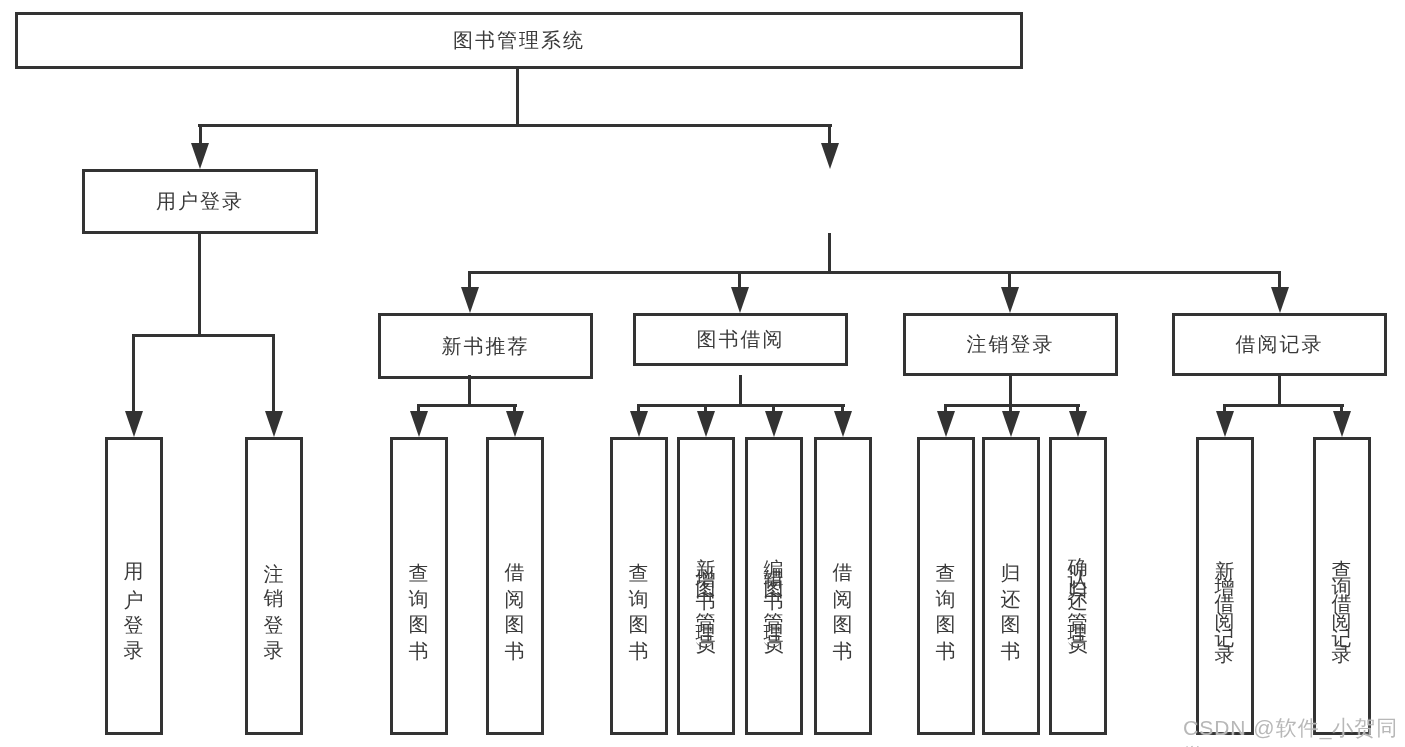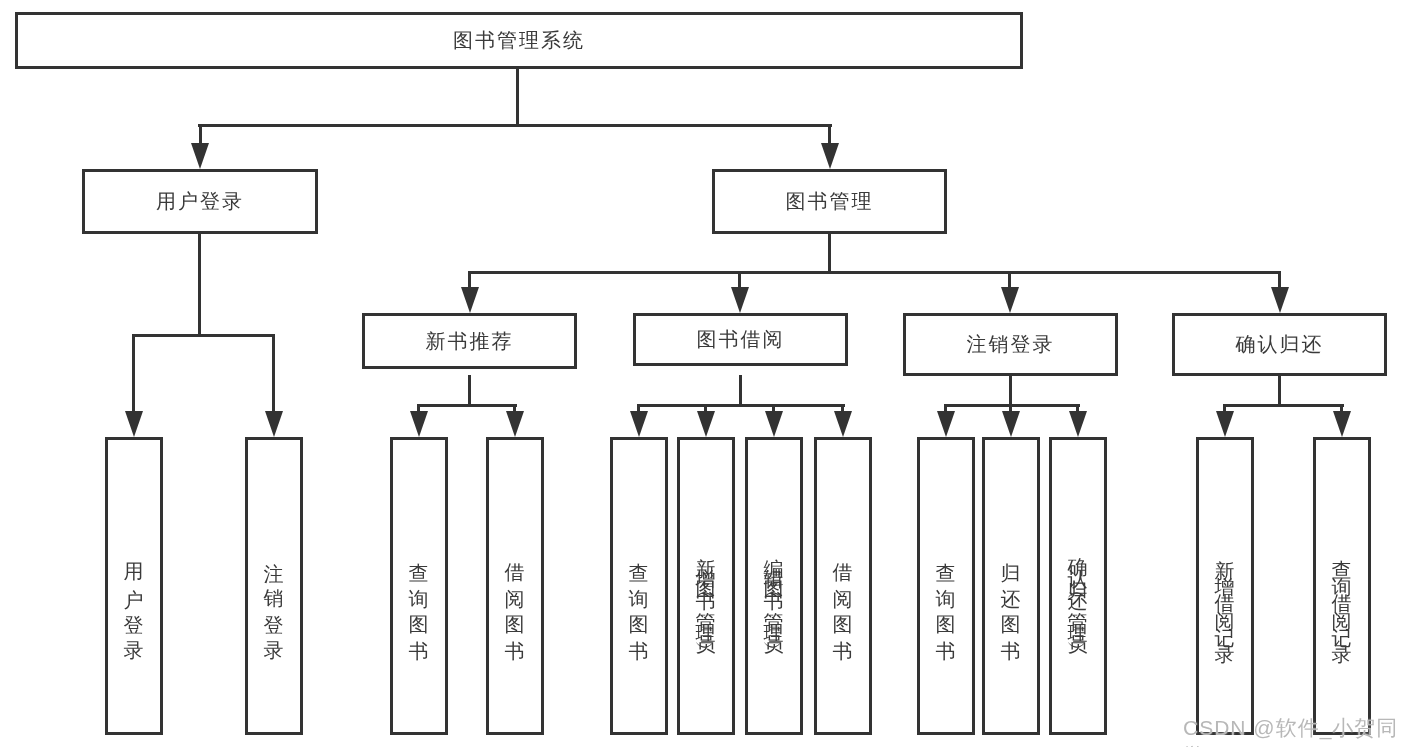--- a/index.html
+++ b/index.html
@@ -53,23 +53,20 @@
   <div class="vline" style="left:516px;top:69px;height:56px"></div>
   <div class="hline" style="left:198px;top:124px;width:634px"></div>
   <div class="vline" style="left:199px;top:124px;height:21px"></div>
   <div class="arrow" style="left:191px;top:143px"></div>
   <div class="vline" style="left:828px;top:124px;height:21px"></div>
   <div class="arrow" style="left:821px;top:143px"></div>
 
   <div class="hbox" style="left:82px;top:169px;width:236px;height:65px">
     <span>用户登录</span>
   </div>
-  <div class="hbox" style="left:712px;top:169px;width:235px;height:65px">
-    <span>图书管理</span>
-  </div>
 
   <div class="vline" style="left:198px;top:233px;height:102px"></div>
   <div class="hline" style="left:132px;top:334px;width:143px"></div>
   <div class="vline" style="left:132px;top:334px;height:80px"></div>
   <div class="arrow" style="left:125px;top:411px"></div>
   <div class="vline" style="left:272px;top:334px;height:80px"></div>
   <div class="arrow" style="left:265px;top:411px"></div>
 
   <div class="vbox" style="left:105px">
     <span class="vtext ls4">用户登录</span>
@@ -82,31 +79,31 @@
   <div class="hline" style="left:468px;top:271px;width:813px"></div>
   <div class="vline" style="left:468px;top:271px;height:21px"></div>
   <div class="arrow" style="left:461px;top:287px"></div>
   <div class="vline" style="left:738px;top:271px;height:21px"></div>
   <div class="arrow" style="left:731px;top:287px"></div>
   <div class="vline" style="left:1008px;top:271px;height:21px"></div>
   <div class="arrow" style="left:1001px;top:287px"></div>
   <div class="vline" style="left:1278px;top:271px;height:21px"></div>
   <div class="arrow" style="left:1271px;top:287px"></div>
 
-  <div class="hbox" style="left:362px;top:313px;width:215px;height:56px">
+  <div class="hbox" style="left:378px;top:313px;width:215px;height:66px">
     <span>新书推荐</span>
   </div>
   <div class="hbox" style="left:633px;top:313px;width:215px;height:53px">
     <span>图书借阅</span>
   </div>
   <div class="hbox" style="left:903px;top:313px;width:215px;height:63px">
     <span>注销登录</span>
   </div>
   <div class="hbox" style="left:1172px;top:313px;width:215px;height:63px">
-    <span>确认归还</span>
+    <span>借阅记录</span>
   </div>
 
   <div class="vline" style="left:468px;top:375px;height:31px"></div>
   <div class="hline" style="left:417px;top:404px;width:100px"></div>
   <div class="vline" style="left:417px;top:404px;height:14px"></div>
   <div class="arrow" style="left:410px;top:411px"></div>
   <div class="vline" style="left:513px;top:404px;height:14px"></div>
   <div class="arrow" style="left:506px;top:411px"></div>
 
   <div class="vline" style="left:739px;top:375px;height:31px"></div>

